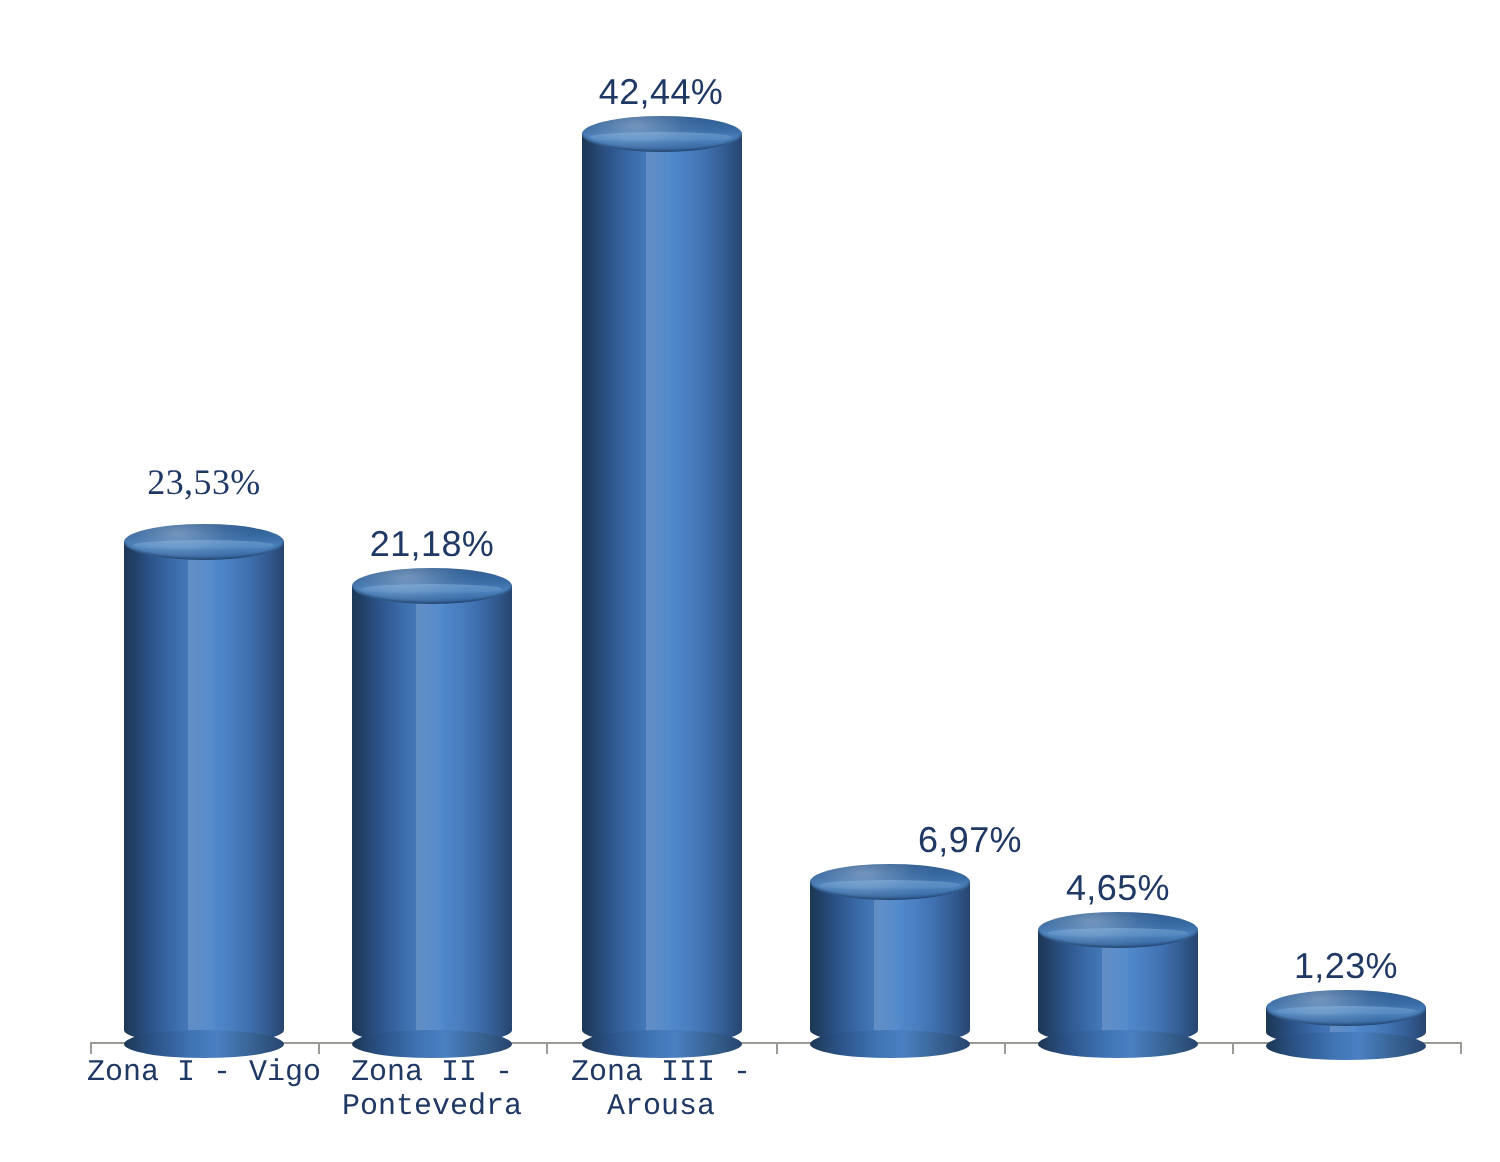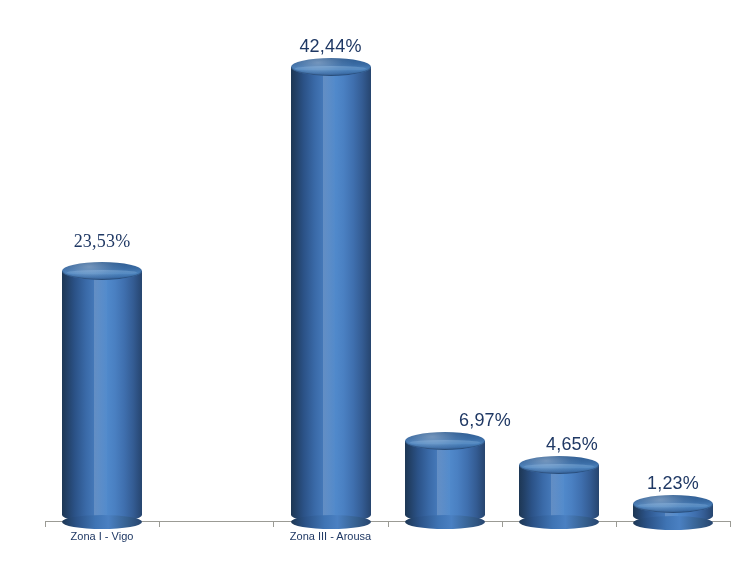--- a/index.html
+++ b/index.html
@@ -127,22 +127,23 @@
   }
   
   .cat-label {
     position: absolute;
     top: 528px;
     left: 50%;
     transform: translateX(-50%);
     width: 118px;
     text-align: center;
     color: #1f3864;
-    font-size: 11px;
+    font-size: 15px;
     line-height: 17px;
+    font-family: Liberation Mono, monospace;
   }
 </style>
 </head>
 <body>
 
 <div id="chart-root">
   <div class="plot-area">
 
     <div class="axis-line" style="left:45px; top:521px; width:686px;"></div>
 
@@ -157,20 +158,29 @@
     <div class="cat-slot" style="left:45px; width:114px;">
       <div class="value-label" style="top:231px;font-family:Liberation Serif, serif;">23,53%</div>
       <div class="cylinder" style="width:80px; height:260px; top:262px;">
         <div class="cyl-bottom"></div>
         <div class="cyl-body" style="top:9px;"></div>
         <div class="cyl-top" style="top:0;"></div>
       </div>
       <div class="cat-label">Zona I - Vigo</div>
     </div>
 
+    <div class="cat-slot" style="left:159px; width:114px;">
+      <div class="value-label" style="top:262px;">21,18%</div>
+      <div class="cylinder" style="width:80px; height:238px; top:284px;">
+        <div class="cyl-bottom"></div>
+        <div class="cyl-body" style="top:9px;"></div>
+        <div class="cyl-top" style="top:0;"></div>
+      </div>
+      <div class="cat-label">Zona II - Pontevedra</div>
+    </div>
 
     <div class="cat-slot" style="left:273px; width:115px;">
       <div class="value-label" style="top:36px;">42,44%</div>
       <div class="cylinder" style="width:80px; height:464px; top:58px;">
         <div class="cyl-bottom"></div>
         <div class="cyl-body" style="top:9px;"></div>
         <div class="cyl-top" style="top:0;"></div>
       </div>
       <div class="cat-label">Zona III - Arousa</div>
     </div>
@@ -178,21 +188,21 @@
     <div class="cat-slot" style="left:388px; width:114px;">
       <div class="value-label" style="top:410px;margin-left:40px;">6,97%</div>
       <div class="cylinder" style="width:80px; height:90px; top:432px;">
         <div class="cyl-bottom"></div>
         <div class="cyl-body" style="top:9px;"></div>
         <div class="cyl-top" style="top:0;"></div>
       </div>
     </div>
 
     <div class="cat-slot" style="left:502px; width:114px;">
-      <div class="value-label" style="top:434px;margin-left:13px;">4,65%</div>
+      <div class="value-label" style="top:434px;">4,65%</div>
       <div class="cylinder" style="width:80px; height:66px; top:456px;">
         <div class="cyl-bottom"></div>
         <div class="cyl-body" style="top:9px;"></div>
         <div class="cyl-top" style="top:0;"></div>
       </div>
     </div>
 
     <div class="cat-slot" style="left:616px; width:114px;">
       <div class="value-label" style="top:473px;">1,23%</div>
       <div class="cylinder" style="width:80px; height:28px; top:495px;">

